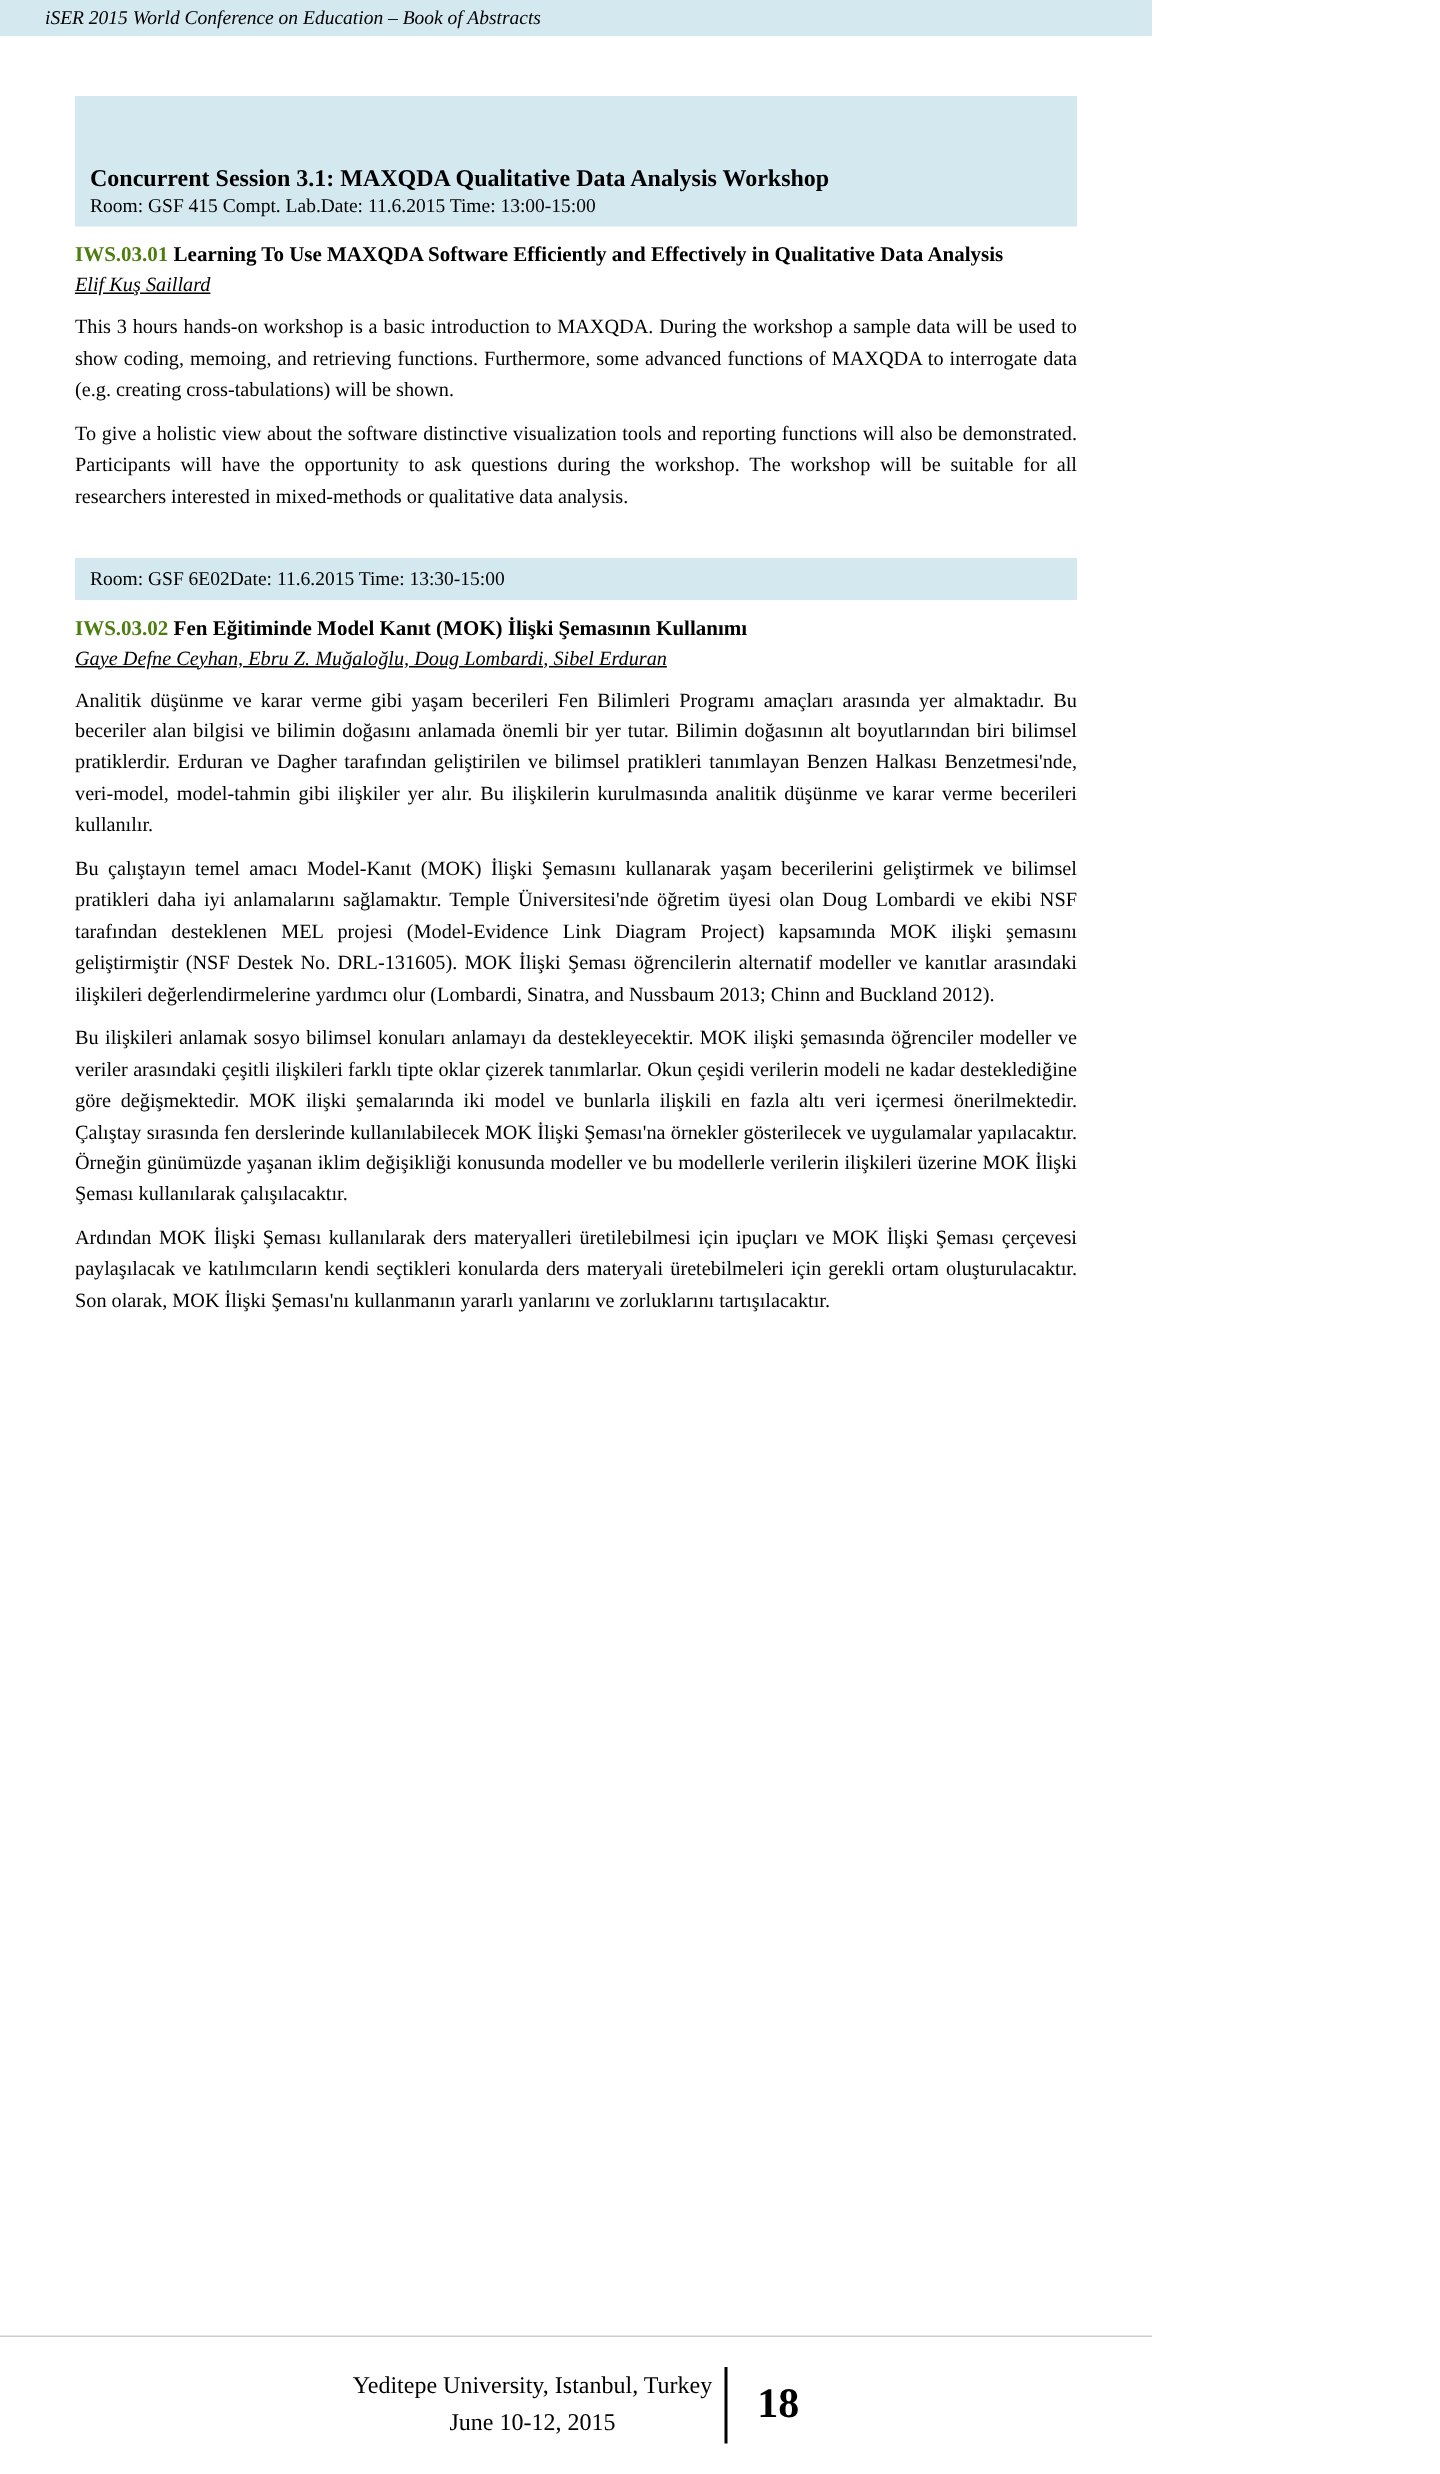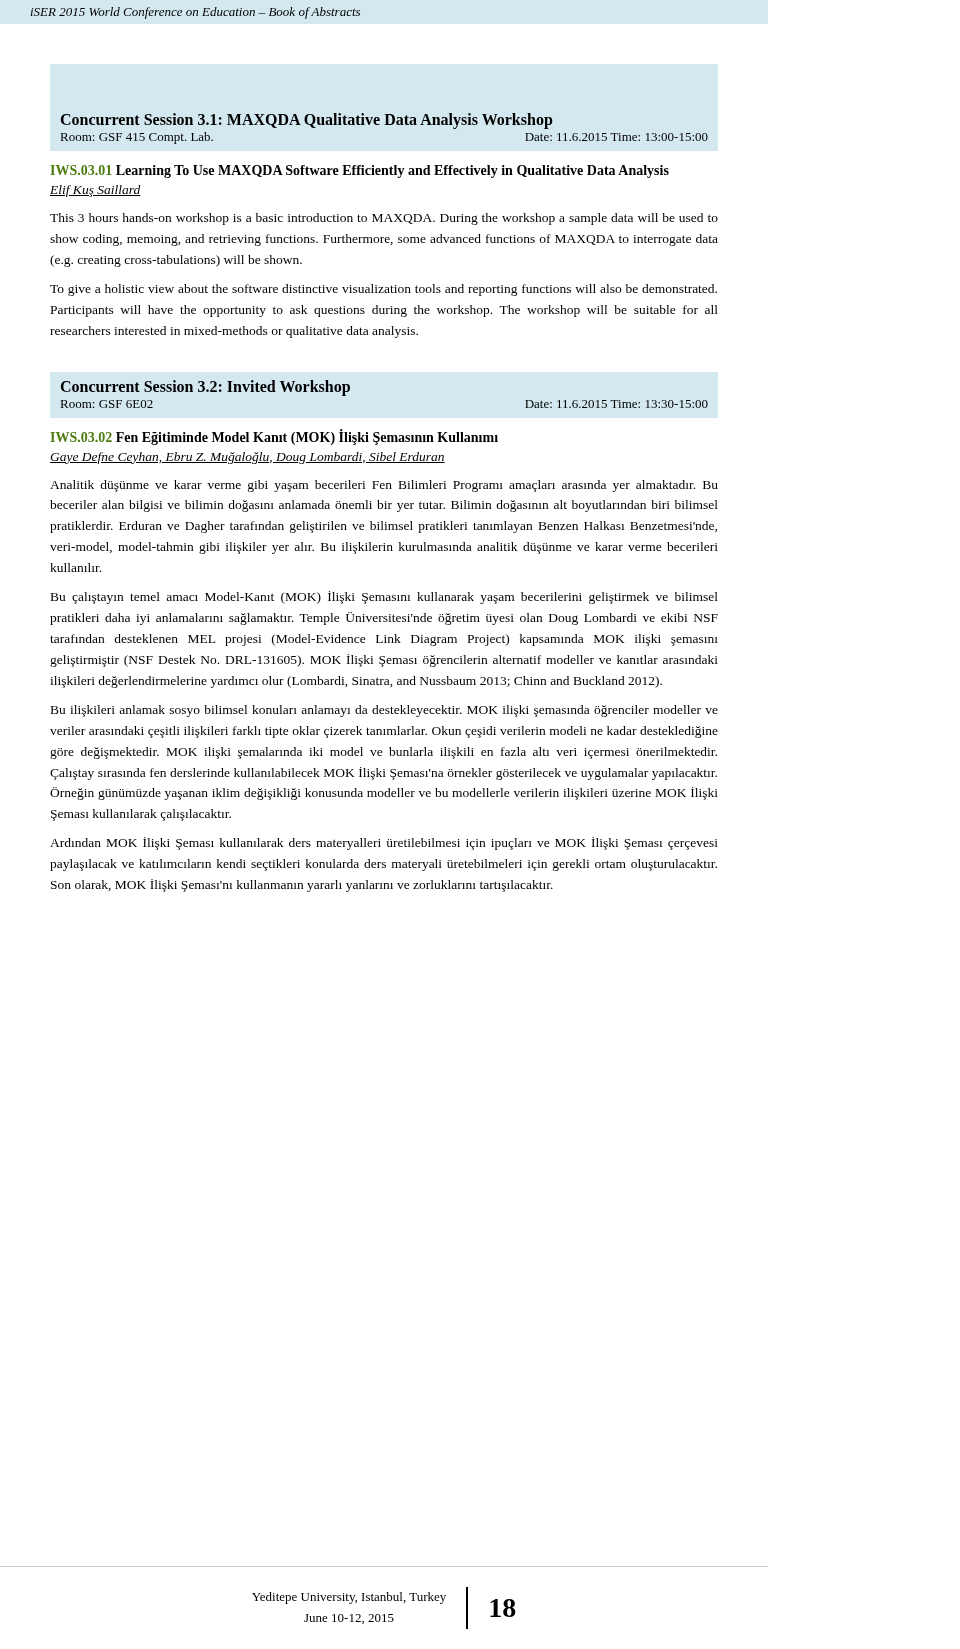--- a/index.html
+++ b/index.html
@@ -42,21 +42,20 @@
       background: #d4e8f0;
       padding: 6px 10px;
       margin-bottom: 4px;
       margin-top: 20px;
     }
 
     .section-header-sub {
       font-size: 13px;
       color: #000;
       display: flex;
-      justify-content: space-between;
     }
 
     .paper-id {
       color: #4d7c0f;
       font-weight: bold;
       font-size: 14px;
       margin-top: 8px;
     }
 
     .paper-title-inline {
@@ -89,22 +88,22 @@
       right: 0;
       display: flex;
       align-items: stretch;
       justify-content: center;
       padding: 20px 0;
       border-top: 1px solid #ccc;
     }
 
     .footer-left {
       text-align: center;
-      font-size: 13px;
-      padding-right: 20px;
+      font-size: 16px;
+      padding-right: 8px;
       border-right: 2px solid #000;
       line-height: 1.6;
     }
 
     .footer-right {
       font-size: 28px;
       font-weight: bold;
       padding-left: 20px;
       display: flex;
       align-items: center;
@@ -154,23 +153,20 @@
         <span class="paper-title-inline">Learning To Use MAXQDA Software Efficiently and Effectively in Qualitative Data Analysis</span>
       </div>
       <div class="paper-authors">Elif Kuş Saillard</div>
       <div class="paper-body">
         <p>This 3 hours hands-on workshop is a basic introduction to MAXQDA. During the workshop a sample data will be used to show coding, memoing, and retrieving functions. Furthermore, some advanced functions of MAXQDA to interrogate data (e.g. creating cross-tabulations) will be shown.</p>
         <p>To give a holistic view about the software distinctive visualization tools and reporting functions will also be demonstrated. Participants will have the opportunity to ask questions during the workshop. The workshop will be suitable for all researchers interested in mixed-methods or qualitative data analysis.</p>
       </div>
     </div>
 
     <div class="section-header" style="margin-top:30px;">
-      <div class="header-row">
-        <span class="concurrent-subtitle">Concurrent Session 3.2: Invited Workshop</span>
-      </div>
       <div class="section-header-sub">
         <span>Room: GSF 6E02</span>
         <span>Date: 11.6.2015 Time: 13:30-15:00</span>
       </div>
     </div>
 
     <div class="paper-block">
       <div style="margin-top:12px;">
         <span class="paper-id">IWS.03.02</span>
         <span class="paper-title-inline">Fen Eğitiminde Model Kanıt (MOK) İlişki Şemasının Kullanımı</span>

